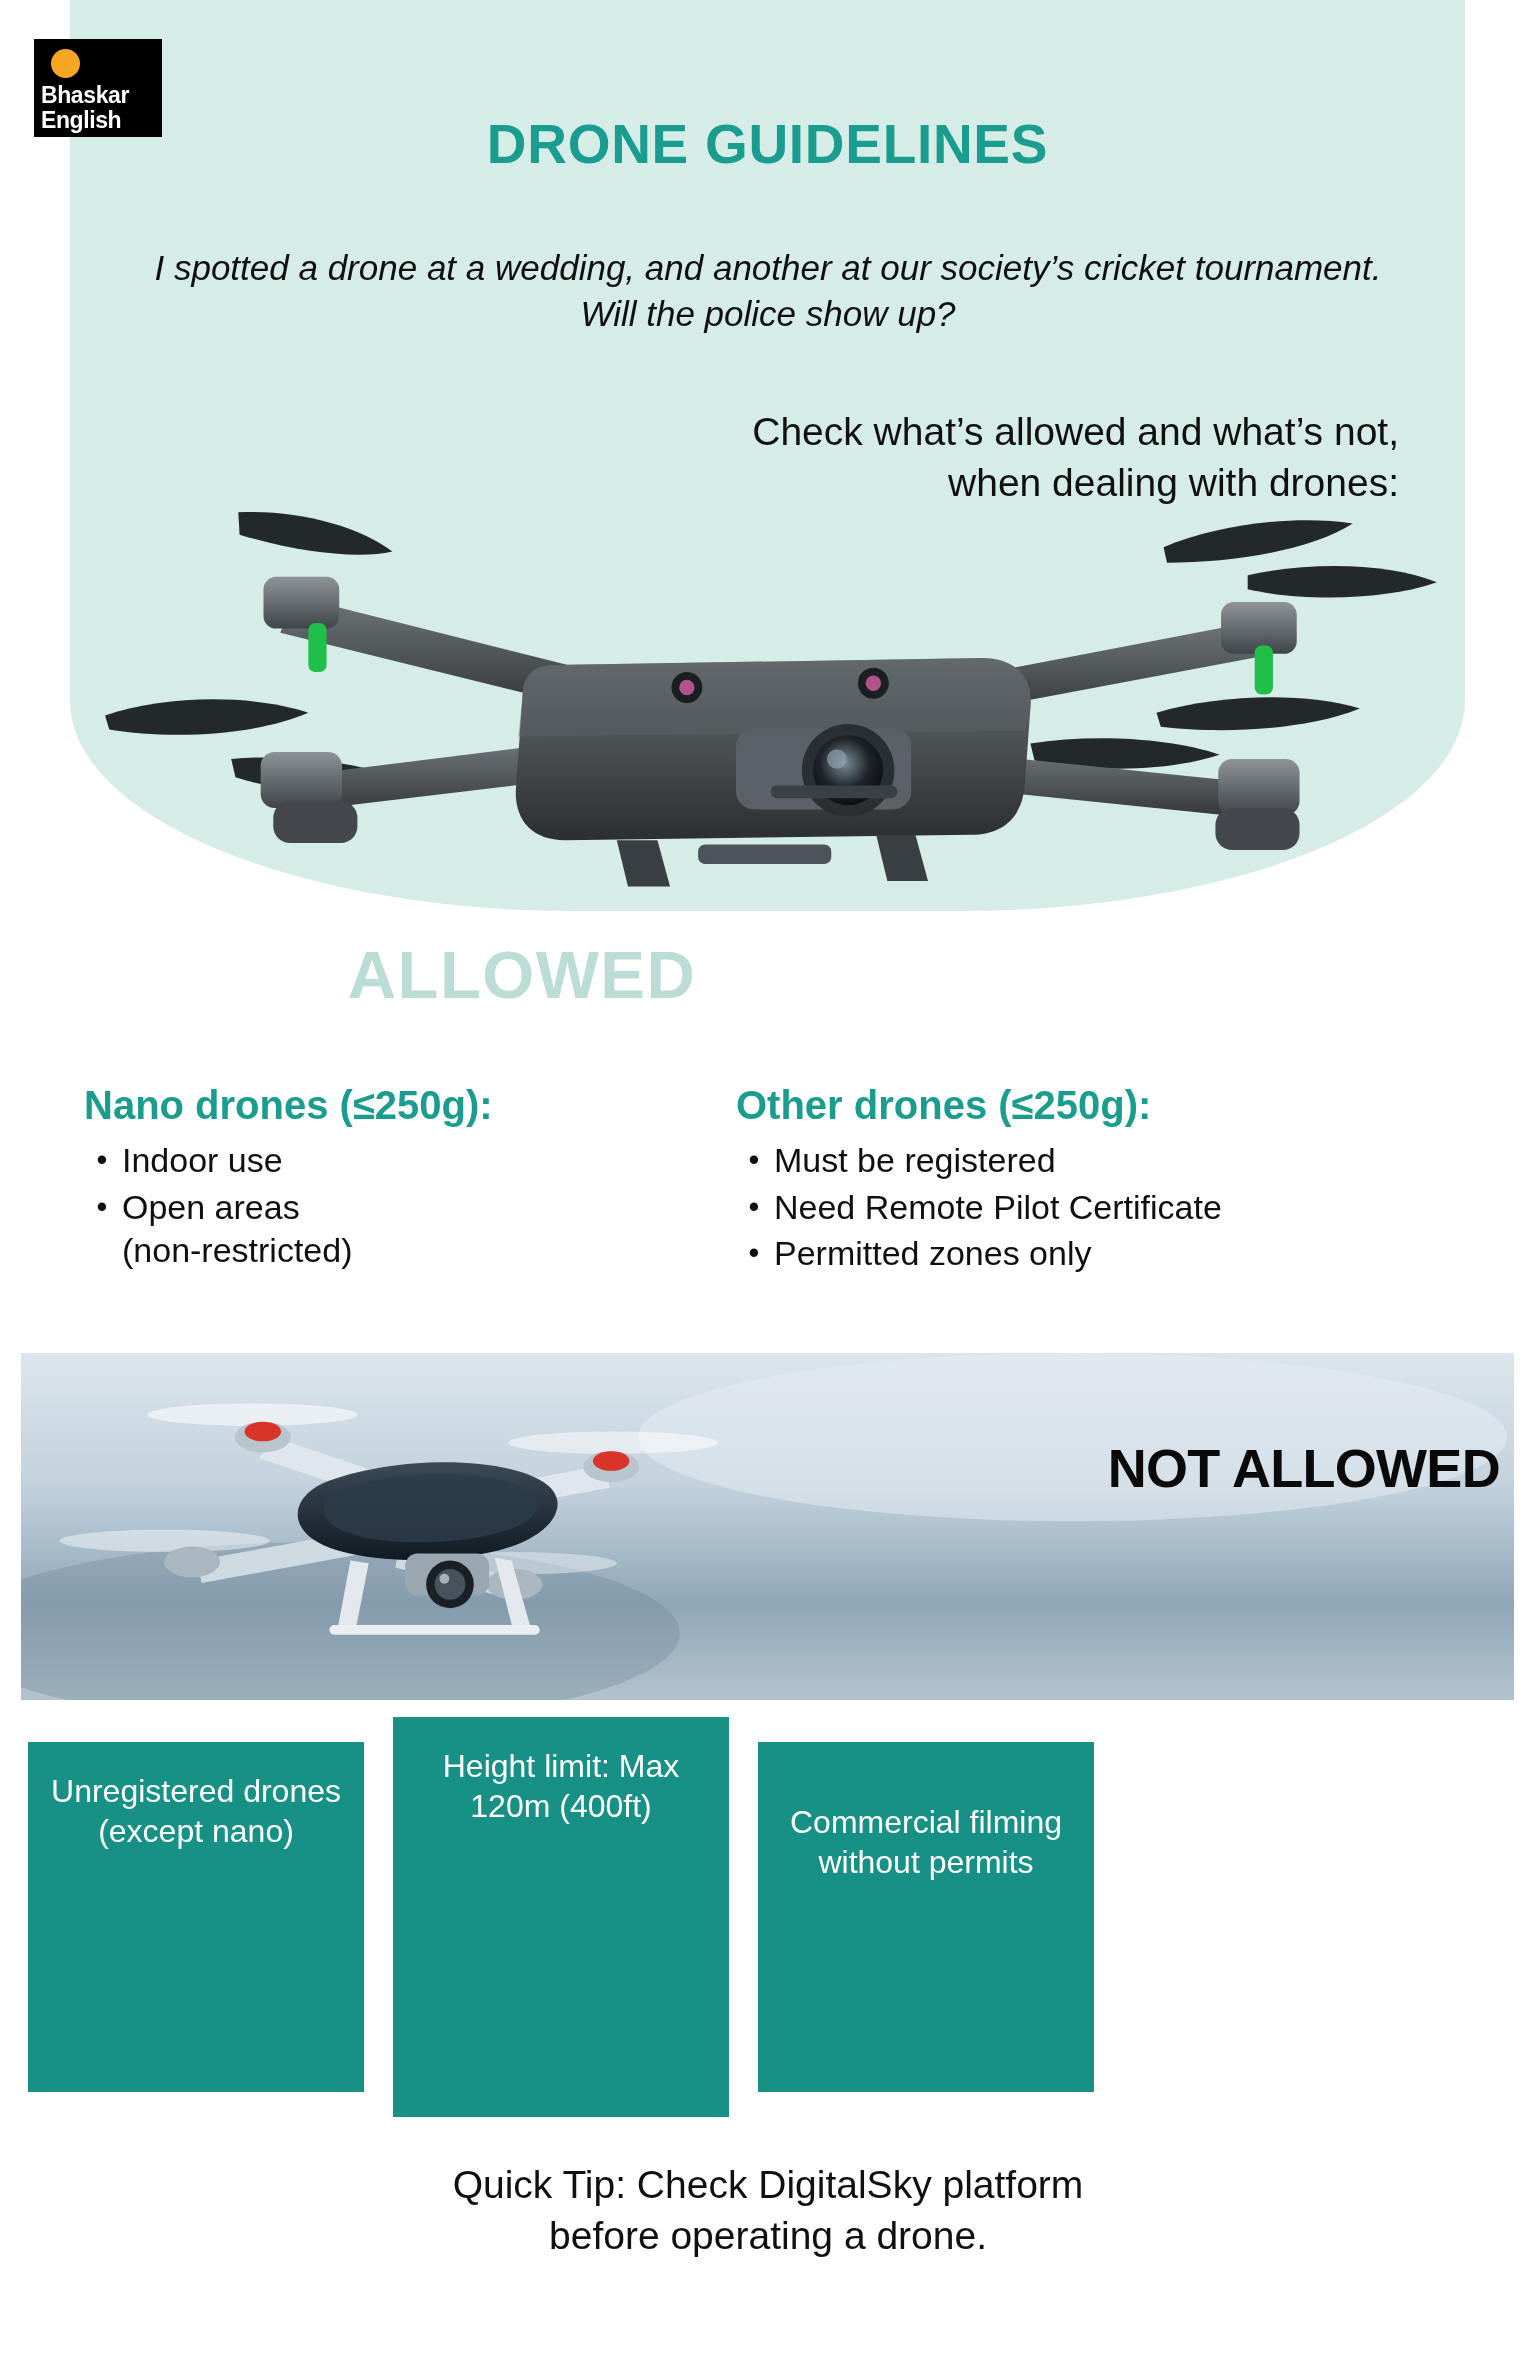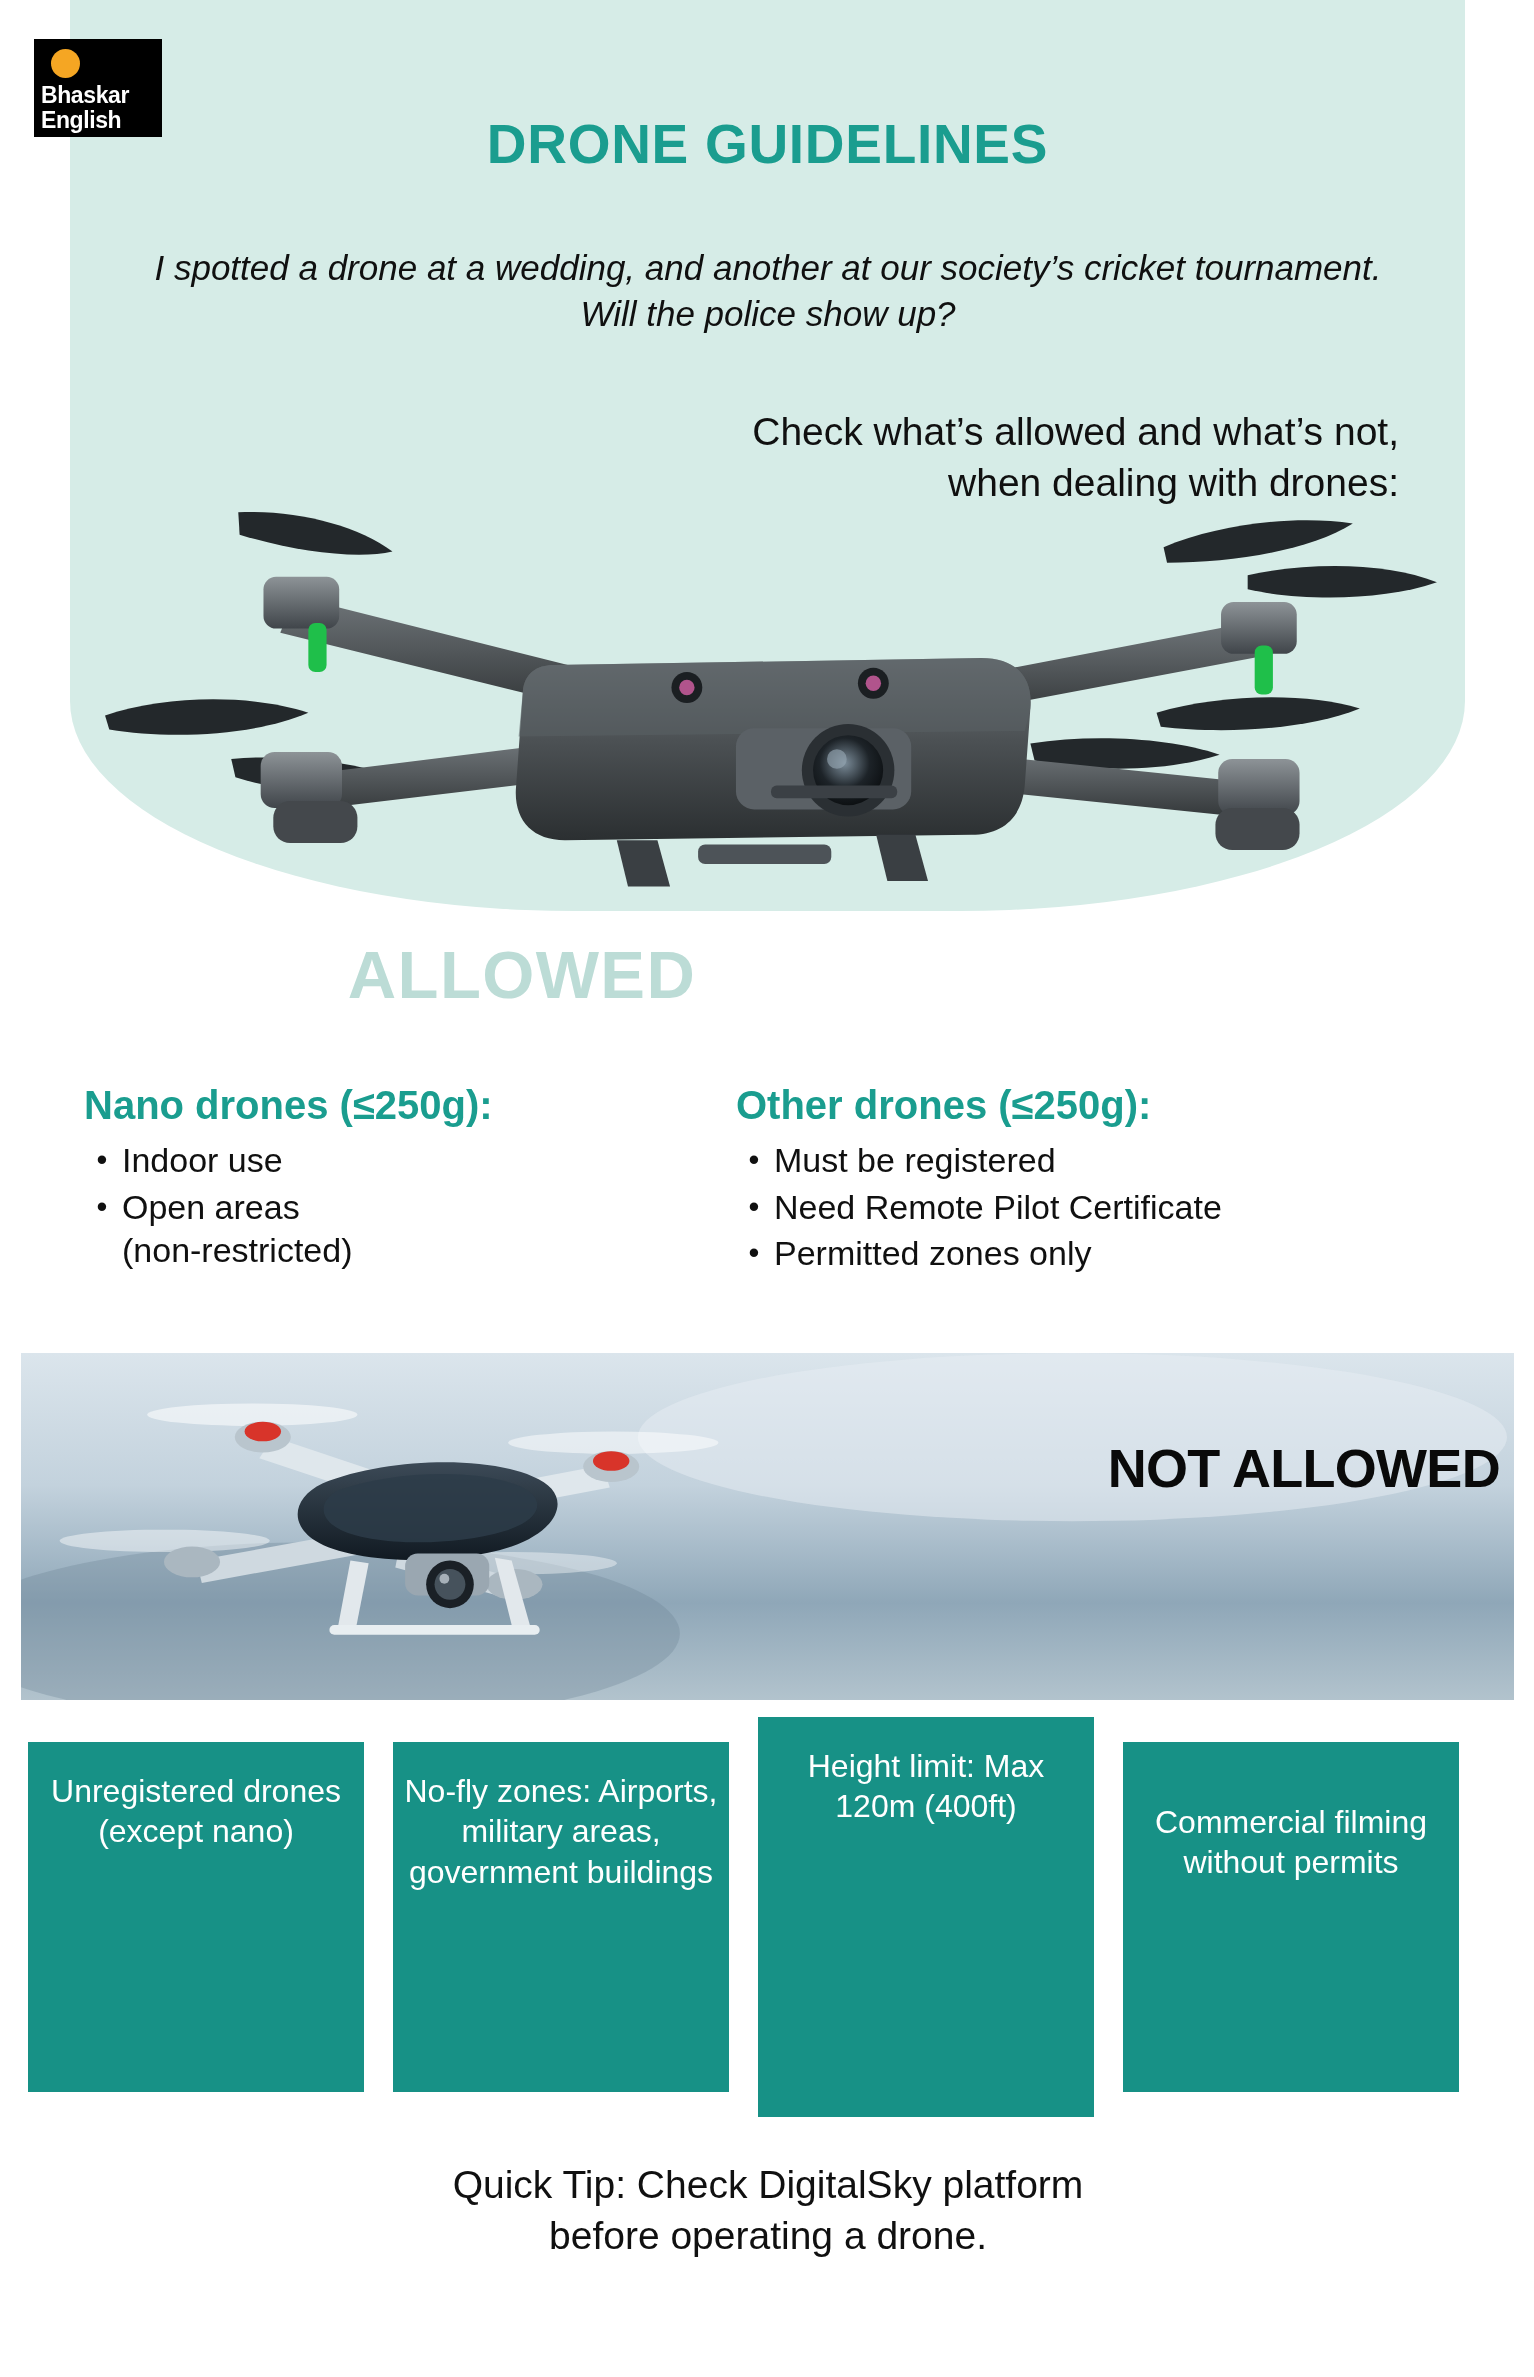--- a/index.html
+++ b/index.html
@@ -381,21 +381,20 @@
         <circle cx="612" cy="330" r="34" fill="#1a2026"></circle>
         <circle cx="612" cy="330" r="22" fill="#46525c"></circle>
         <circle cx="604" cy="322" r="7" fill="#cfd9e0" opacity="0.7"></circle>
       </g>
     </svg>
     <div class="not-allowed-word">NOT ALLOWED</div>
   </div>
 
   <div class="cards">
     <div class="card c1">Unregistered drones (except nano)</div>
-    <div class="card c2">No-fly zones: Airports, military areas, government buildings</div>
     <div class="card c3">Height limit: Max 120m (400ft)</div>
     <div class="card c4">Commercial filming without permits</div>
   </div>
 
   <div class="tip">
     <div>Quick Tip: Check DigitalSky platform</div>
     <div>before operating a drone.</div>
   </div>
 
 </div>

